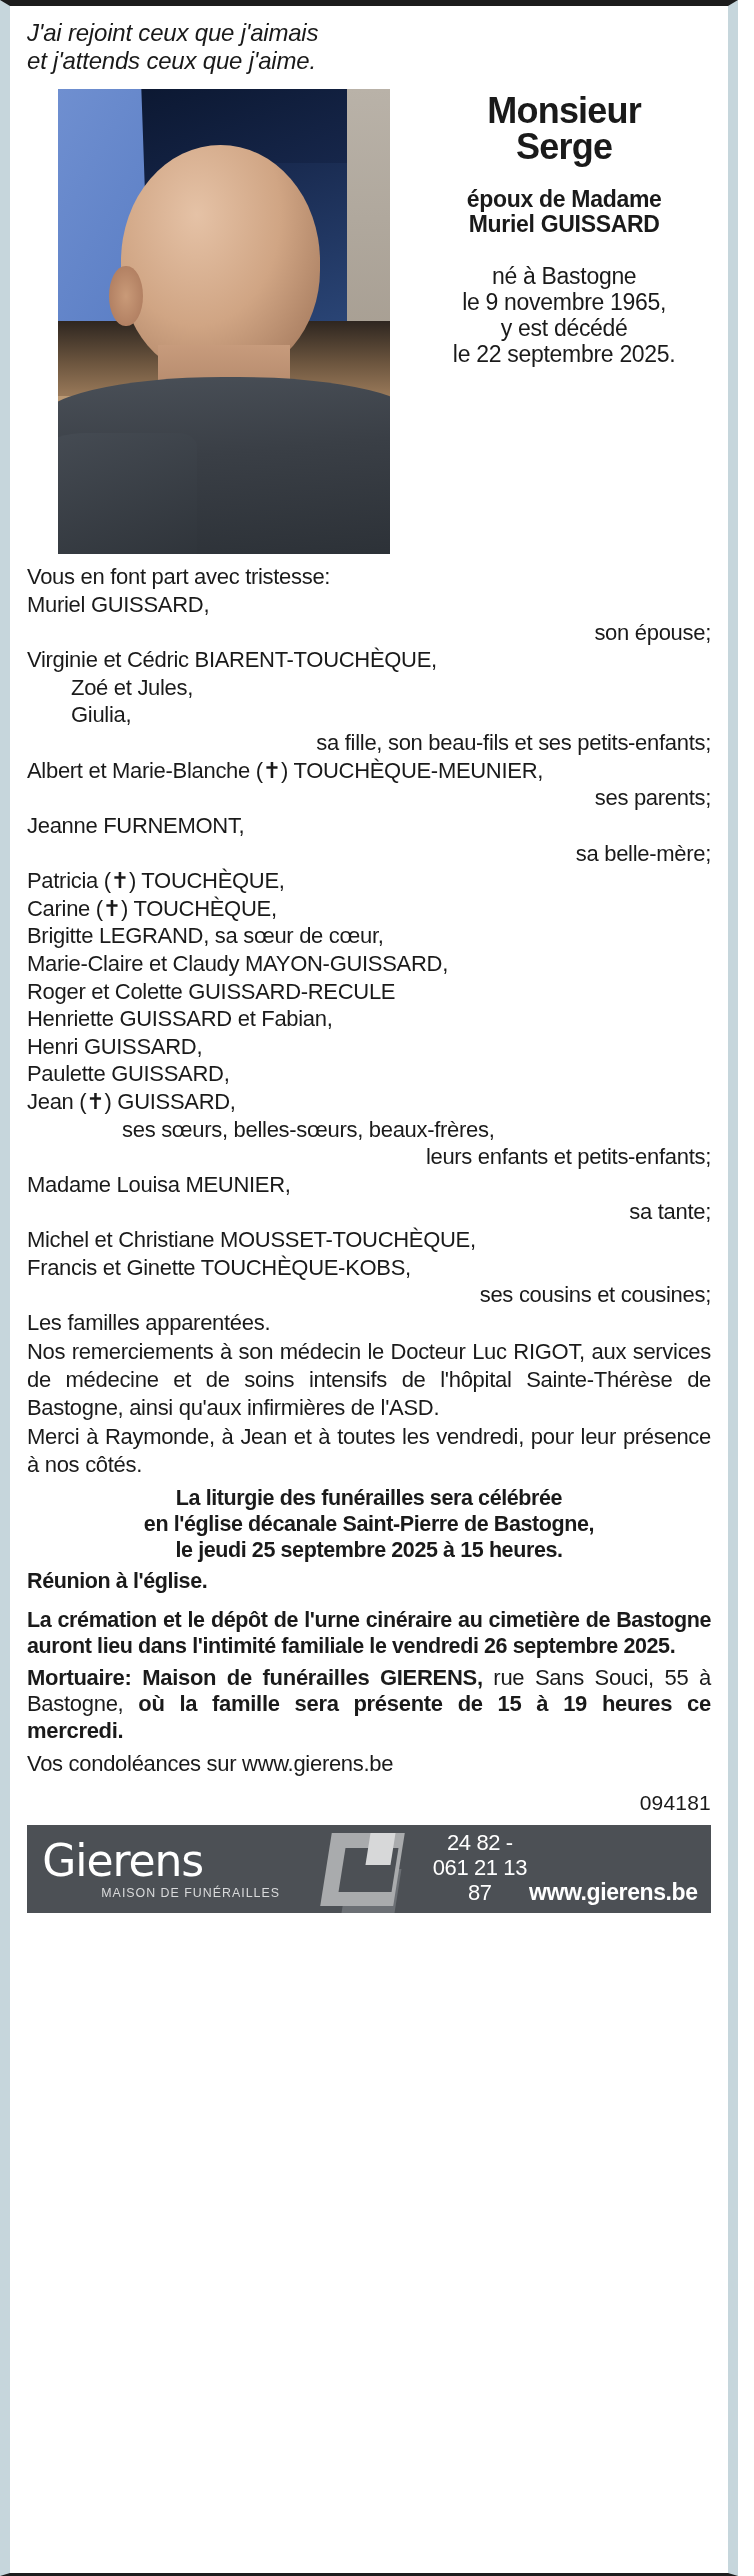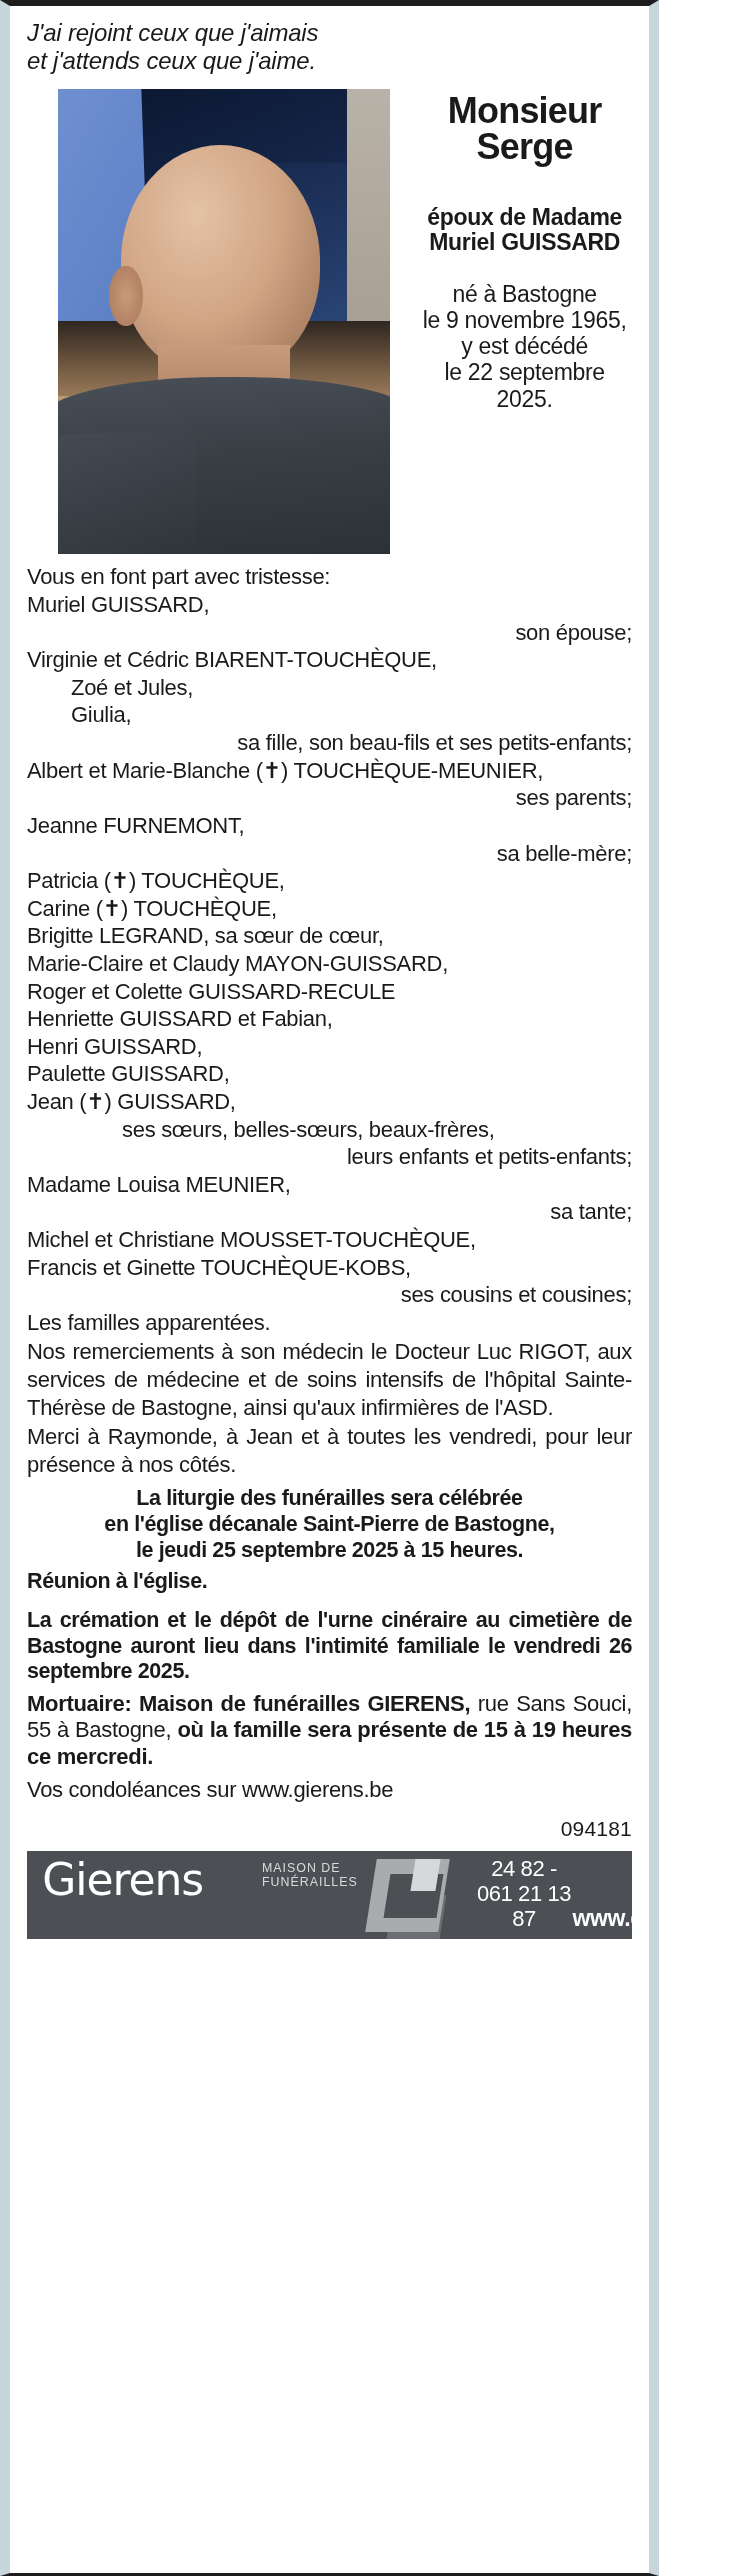--- a/index.html
+++ b/index.html
@@ -7,21 +7,21 @@
   body {
     width: 755px;
     height: 2576px;
     background: #ffffff;
     font-family: "Liberation Sans", sans-serif;
     overflow: hidden;
   }
 
   .notice {
     position: relative;
-    width: 659px;
+    width: 738px;
     height: 2576px;
     background: #ffffff;
     border-top: 6.7px solid #1d1d1d;
     border-bottom: 3.8px solid #1d1d1d;
     border-left: 10.5px solid #c6d6dc;
     border-right: 10.5px solid #c6d6dc;
     padding: 0;
   }
 
   .inner {
@@ -120,21 +120,21 @@
     font-weight: bold;
     font-size: 36px;
     line-height: 1.02;
     color: #1a1a1a;
     letter-spacing: -0.8px;
   }
   .title-name .ln { display: block; }
   .title-name .surname { letter-spacing: -1px; }
 
   .spouse {
-    margin-top: 39px;
+    margin-top: 21px;
     font-weight: bold;
     font-size: 23px;
     line-height: 1.1;
     color: #1a1a1a;
     letter-spacing: -0.3px;
   }
   .spouse span { display: block; }
 
   .birth {
     margin-top: 25px;
@@ -232,21 +232,22 @@
     background: #4c5055;
     display: flex;
     align-items: stretch;
     position: relative;
     overflow: hidden;
   }
   .footer .brand {
     flex: 0 0 286px;
     padding: 6.7px 0 5.7px 15.3px;
     display: flex;
-    justify-content: space-between;
+    flex-direction: column;
+    justify-content: center;
   }
   .footer .brand-name {
     color: #ffffff;
     font-size: 44px;
     line-height: 1;
     font-family: "DejaVu Sans", sans-serif;
     letter-spacing: -1.1px;
   }
   .footer .brand-sub {
     color: #d9dadb;

